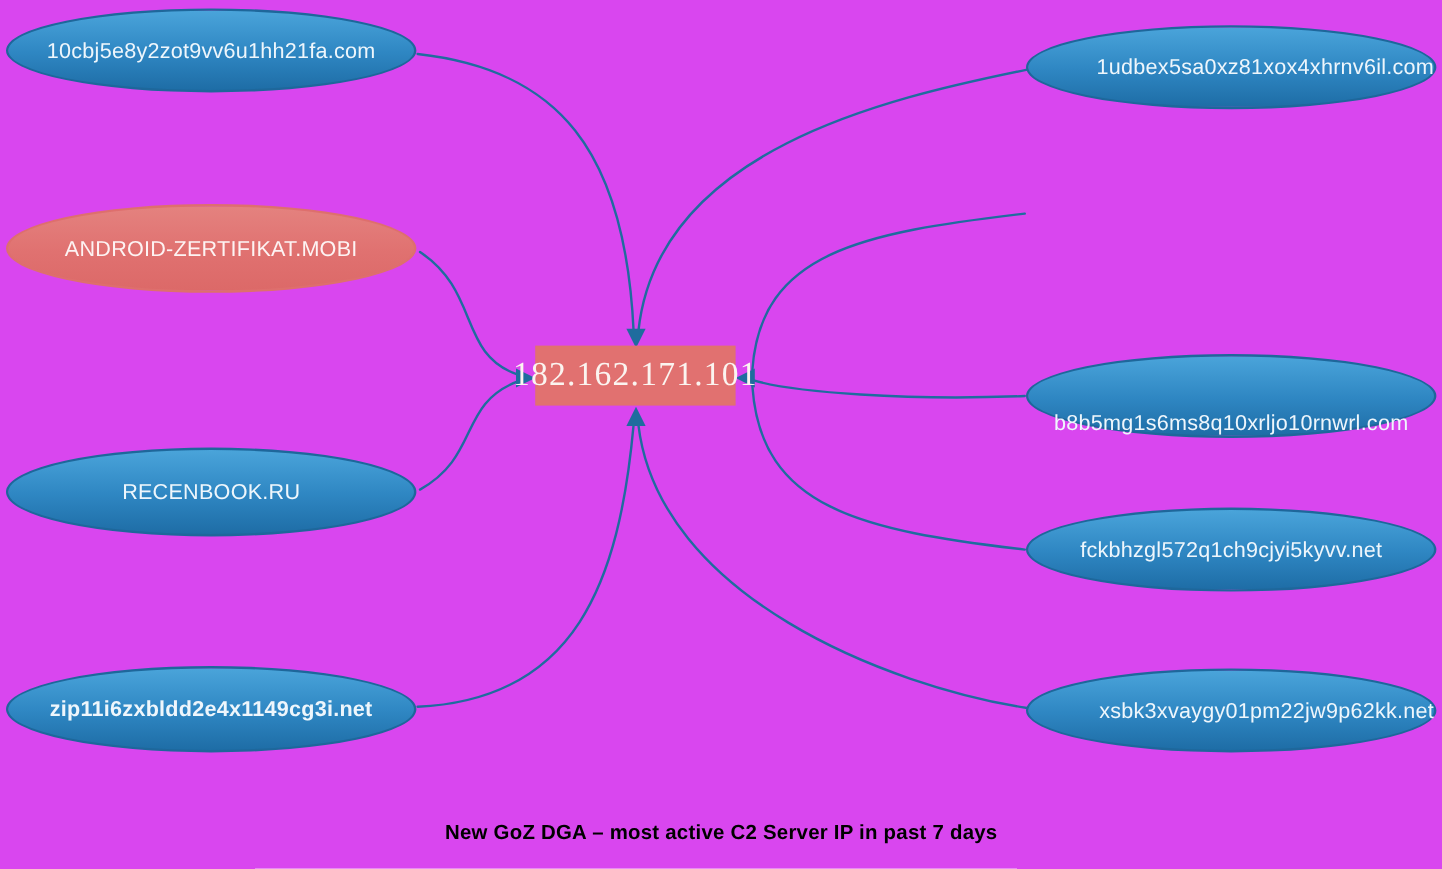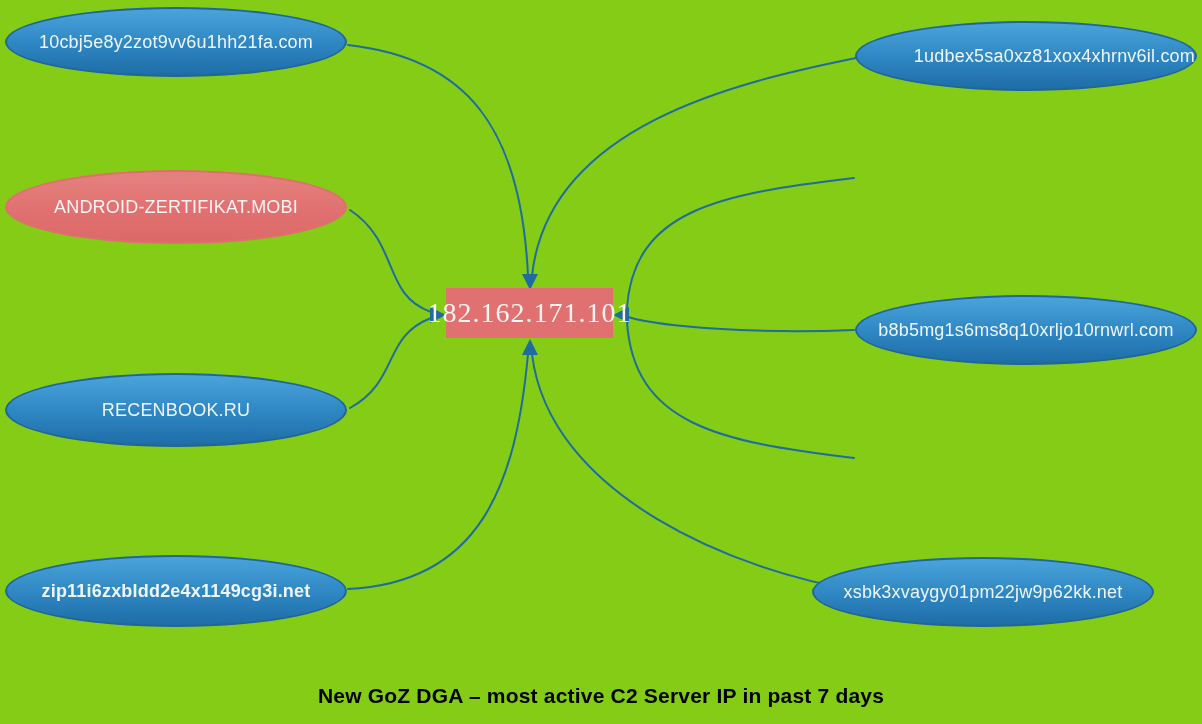--- a/index.html
+++ b/index.html
@@ -5,21 +5,21 @@
   html, body {
     margin: 0;
     padding: 0;
     background: #ffffff;
     font-family: "Liberation Sans", sans-serif;
   }
   .canvas {
     position: relative;
     width: 1202px;
     height: 724px;
-    background: #84cc16;
+    background: #d946ef;
     overflow: hidden;
   }
   .edges {
     position: absolute;
     left: 0;
     top: 0;
     width: 1202px;
     height: 724px;
   }
   .edges path.edge {
@@ -69,21 +69,21 @@
     letter-spacing: 1px;
     box-sizing: border-box;
   }
   .diagram-title {
     position: absolute;
     left: 0;
     top: 684px;
     width: 1202px;
     text-align: center;
     color: #000000;
-    font-size: 21px;
+    font-size: 17px;
     font-weight: 700;
     letter-spacing: 0.2px;
   }
 </style>
 </head>
 <body>
 
 <div class="canvas">
 
   <svg class="edges" viewBox="0 0 1202 724" xmlns="http://www.w3.org/2000/svg">
@@ -121,26 +121,29 @@
 
   <div class="node blue" style="left:5px; top:555px; width:342px; height:72px;font-weight:bold;">
     <span>zip11i6zxbldd2e4x1149cg3i.net</span>
   </div>
 
   <div class="node blue" style="left:855px; top:21px; width:342px; height:70px;justify-content:flex-end;">
     <span>1udbex5sa0xz81xox4xhrnv6il.com</span>
   </div>
 
 
-  <div class="node blue" style="left:855px; top:295px; width:342px; height:70px;">
+  <div class="node blue" style="left:855px; top:295px; width:342px; height:70px;align-items:flex-end;">
     <span>b8b5mg1s6ms8q10xrljo10rnwrl.com</span>
   </div>
 
+  <div class="node blue" style="left:855px; top:423px; width:342px; height:70px;">
+    <span>fckbhzgl572q1ch9cjyi5kyvv.net</span>
+  </div>
 
-  <div class="node blue" style="left:812px; top:557px; width:342px; height:70px;">
+  <div class="node blue" style="left:855px; top:557px; width:342px; height:70px;justify-content:flex-end;">
     <span>xsbk3xvaygy01pm22jw9p62kk.net</span>
   </div>
 
   <div class="center-node">
     <span>182.162.171.101</span>
   </div>
 
   <div class="diagram-title">New GoZ DGA – most active C2 Server IP in past 7 days</div>
 
 </div>

